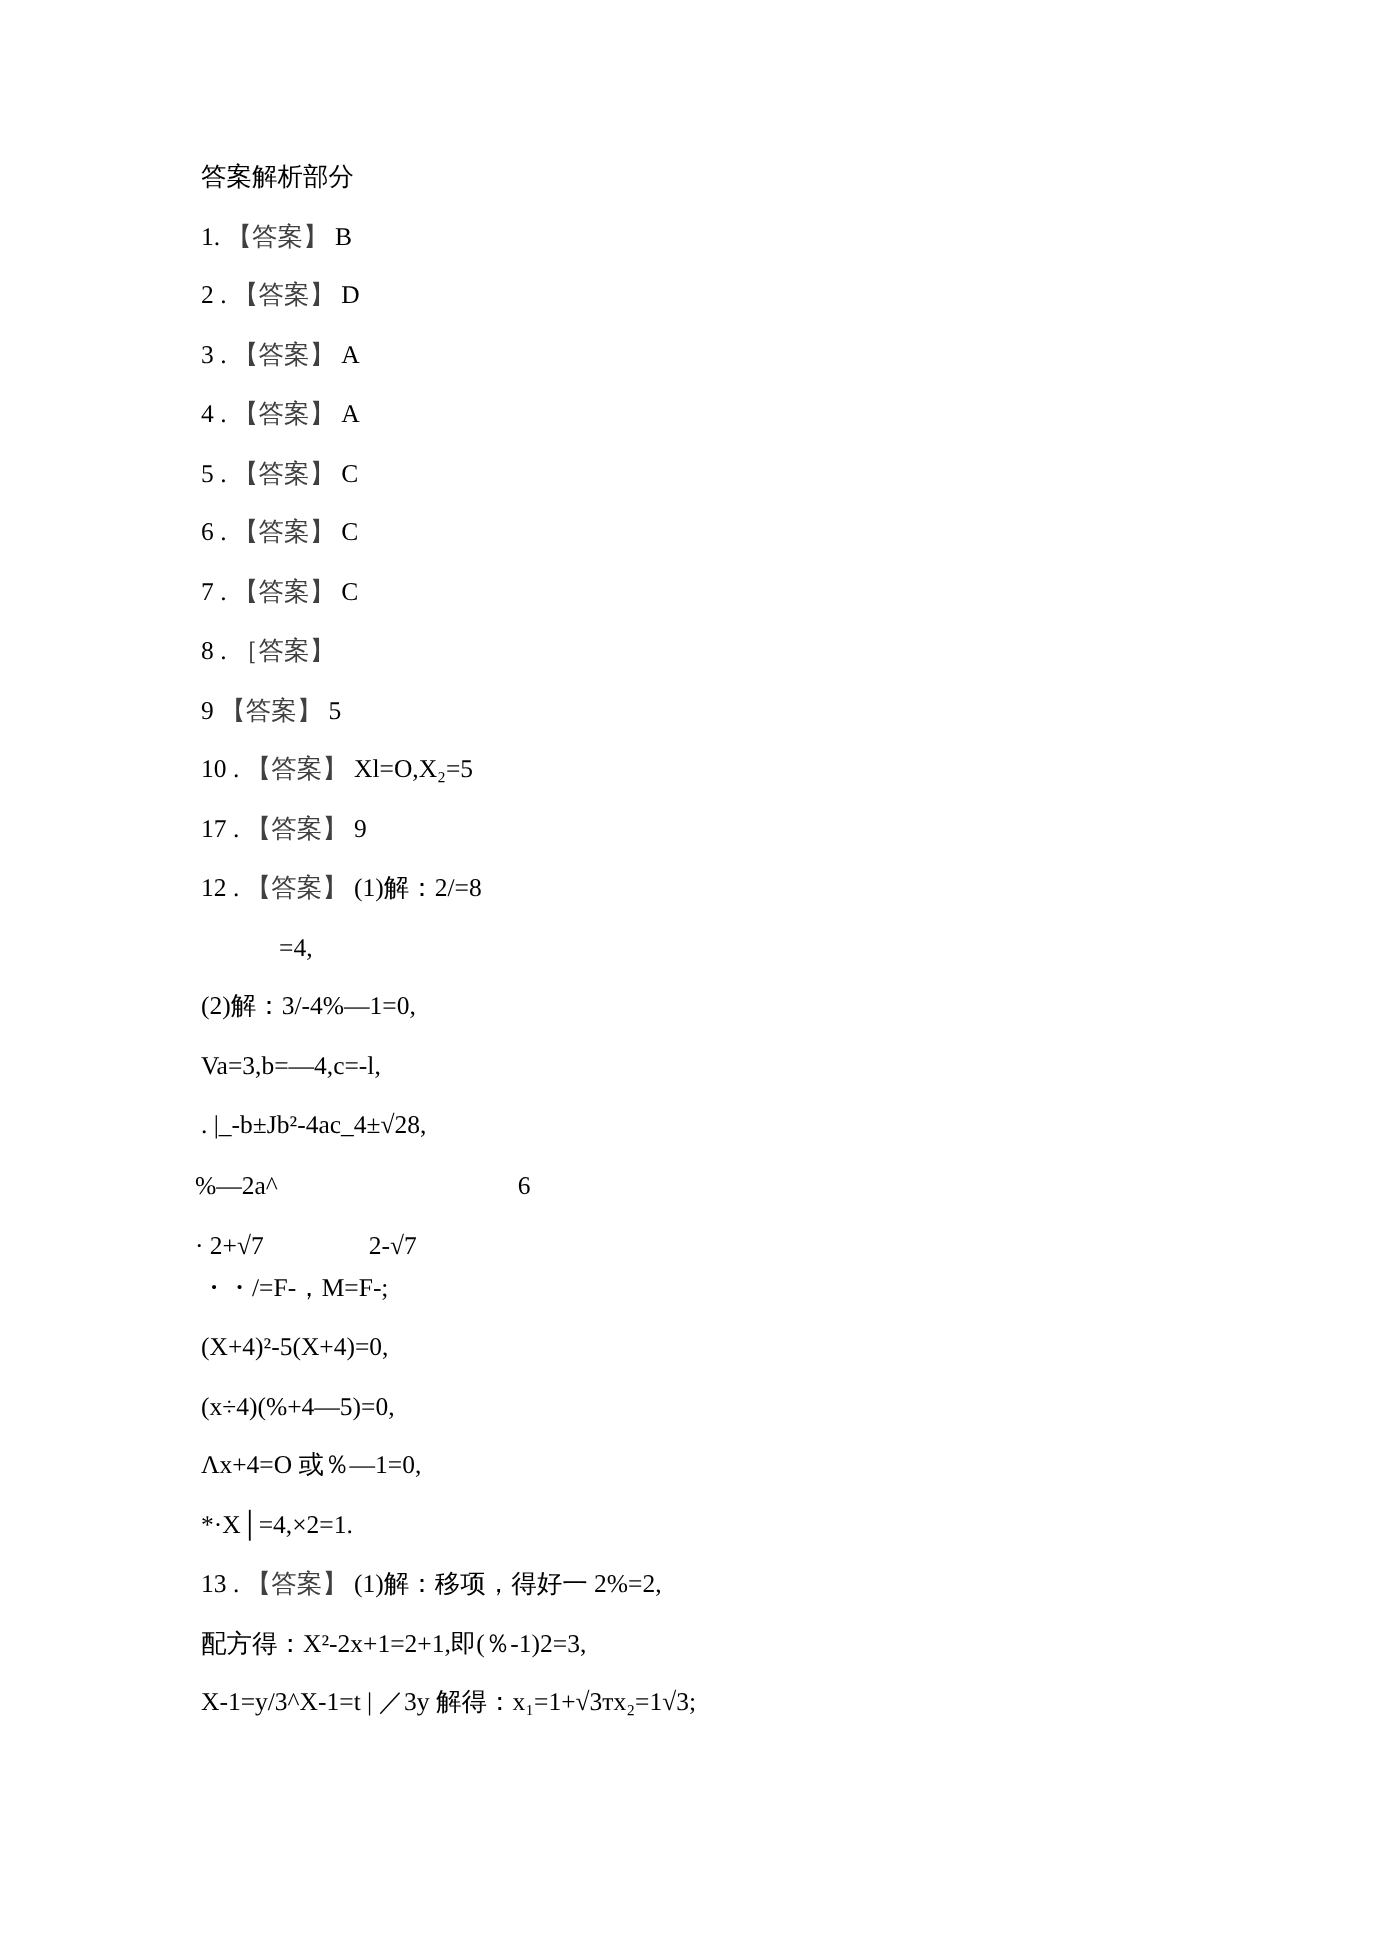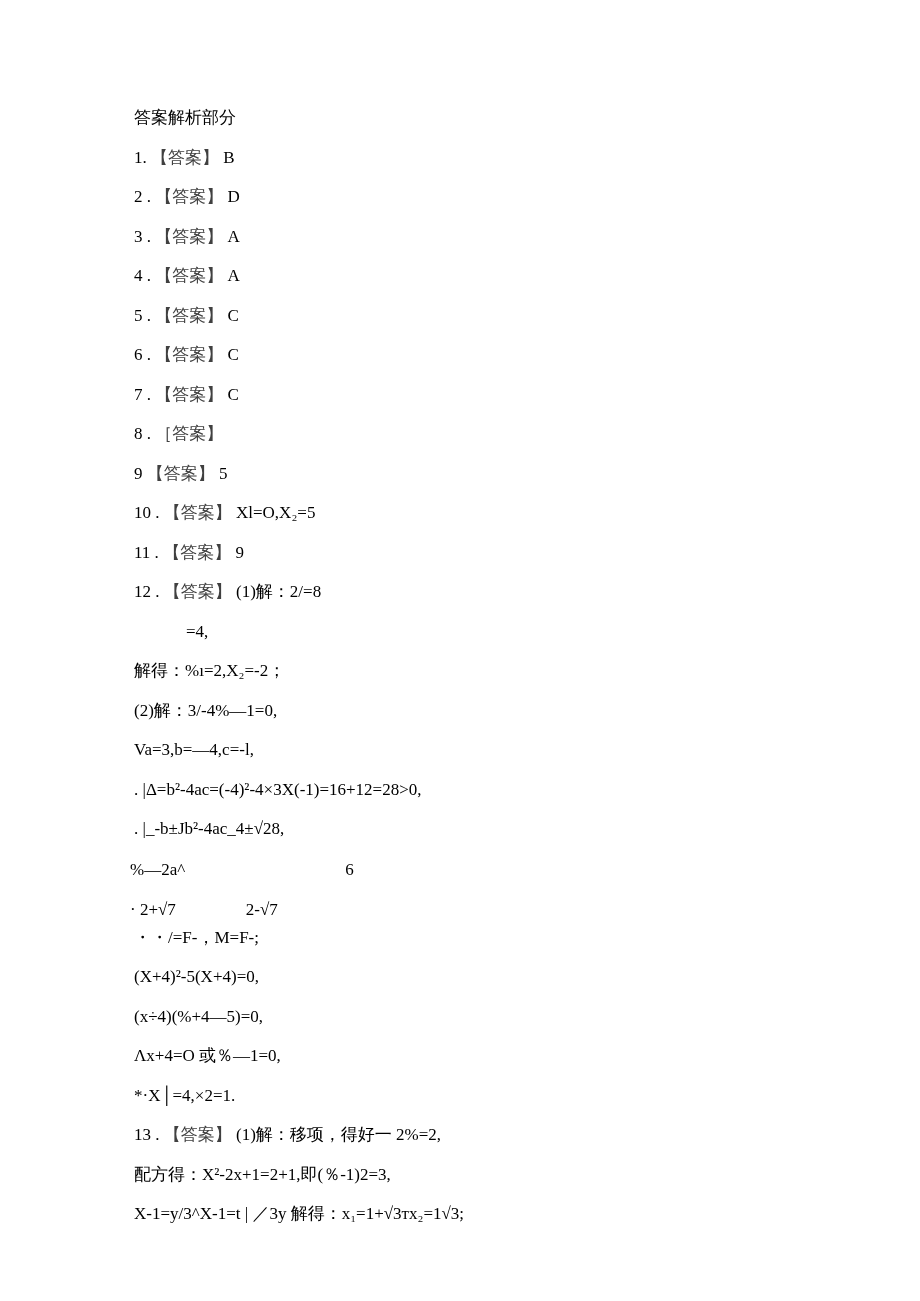--- a/index.html
+++ b/index.html
@@ -103,36 +103,34 @@
     <span>5</span>
   </p>
 
   <p>
     <span>10  .</span>
     <span class="ans-label">【答案】</span>
     <span>Xl=O,X₂=5</span>
   </p>
 
   <p>
-    <span>11  .</span>
+    <span>17  .</span>
     <span class="ans-label">【答案】</span>
     <span>9</span>
   </p>
 
   <p>
     <span>12  .</span>
     <span class="ans-label">【答案】</span>
     <span>(1)解：2/=8</span>
   </p>
   <p class="indent1">=4,</p>
-  <p>解得：%ı=2,X₂=-2；</p>
 
   <p>(2)解：3/-4%—1=0,</p>
   <p>Va=3,b=—4,c=-l,</p>
-  <p>. |Δ=b²-4ac=(-4)²-4×3X(-1)=16+12=28&gt;0,</p>
 
   <p class="no-bottom">. |_-b±Jb²-4ac_4±√28,</p>
   <div class="frac-row">
     <span class="inline-block">   %—2a^</span>
     <span class="inline-block" style="padding-left:120px;">6</span>
   </div>
   <div class="frac-row">
     <span class="inline-block">·        2+√7</span>
     <span class="inline-block" style="padding-left:30px;">2-√7</span>
   </div>

